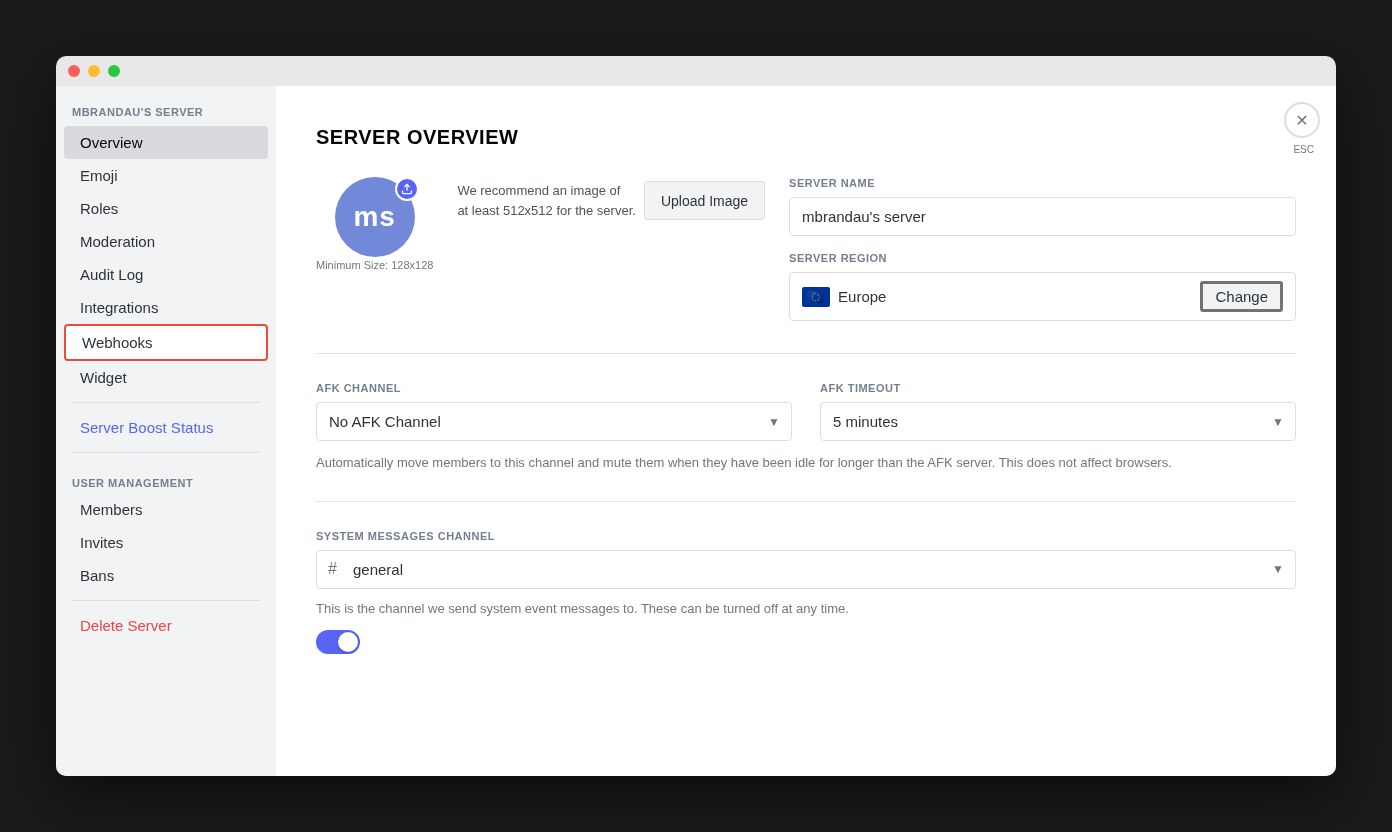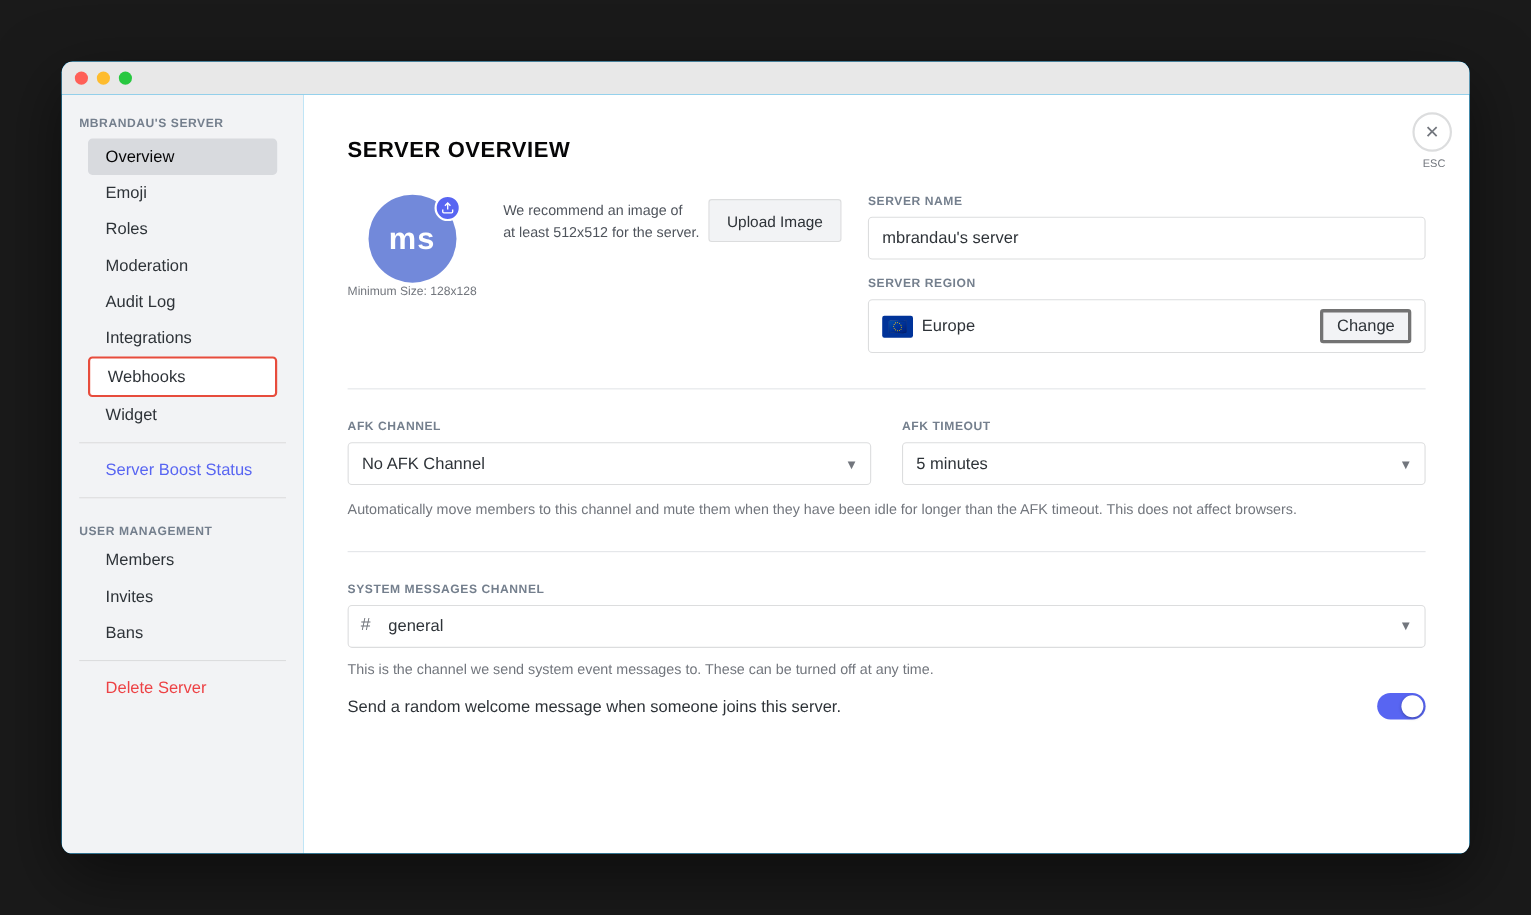--- a/index.html
+++ b/index.html
@@ -63,21 +63,21 @@
       letter-spacing: 0.5px;
       padding: 0 16px 8px 16px;
       text-transform: uppercase;
     }
     .sidebar-item {
       padding: 8px 16px;
       font-size: 15px;
       color: #2e3338;
       cursor: pointer;
       border-radius: 4px;
-      margin: 0 24px;
+      margin: 0 8px;
     }
     .sidebar-item.active {
       background: #d8dade;
       color: #060607;
       font-weight: 500;
     }
     .sidebar-item.selected-outline {
       border: 2px solid #e74c3c;
       background: #fff;
       color: #2e3338;
@@ -495,36 +495,35 @@
               <option>1 minute</option>
               <option selected="">5 minutes</option>
               <option>15 minutes</option>
               <option>30 minutes</option>
               <option>1 hour</option>
             </select>
             <span class="select-chevron">▼</span>
           </div>
         </div>
       </div>
-      <div class="help-text">Automatically move members to this channel and mute them when they have been idle for longer than the AFK timeout. This does not affect browsers.</div>
+      <div class="help-text">Automatically move members to this channel and mute them when they have been idle for longer than the AFK server. This does not affect browsers.</div>
 
       <div class="section-divider"></div>
 
       <div class="field-label">SYSTEM MESSAGES CHANNEL</div>
       <div class="system-channel-wrapper">
         <span class="hash-icon">#</span>
         <select class="system-channel-select">
           <option>general</option>
         </select>
         <span class="system-select-chevron">▼</span>
       </div>
       <div class="help-text">This is the channel we send system event messages to. These can be turned off at any time.</div>
 
       <div class="toggle-row">
-        <span class="toggle-label">Send a random welcome message when someone joins this server.</span>
         <div class="toggle">
           <div class="toggle-knob"></div>
         </div>
       </div>
 
     </div>
   </div>
 </div>
 
 </body></html>

